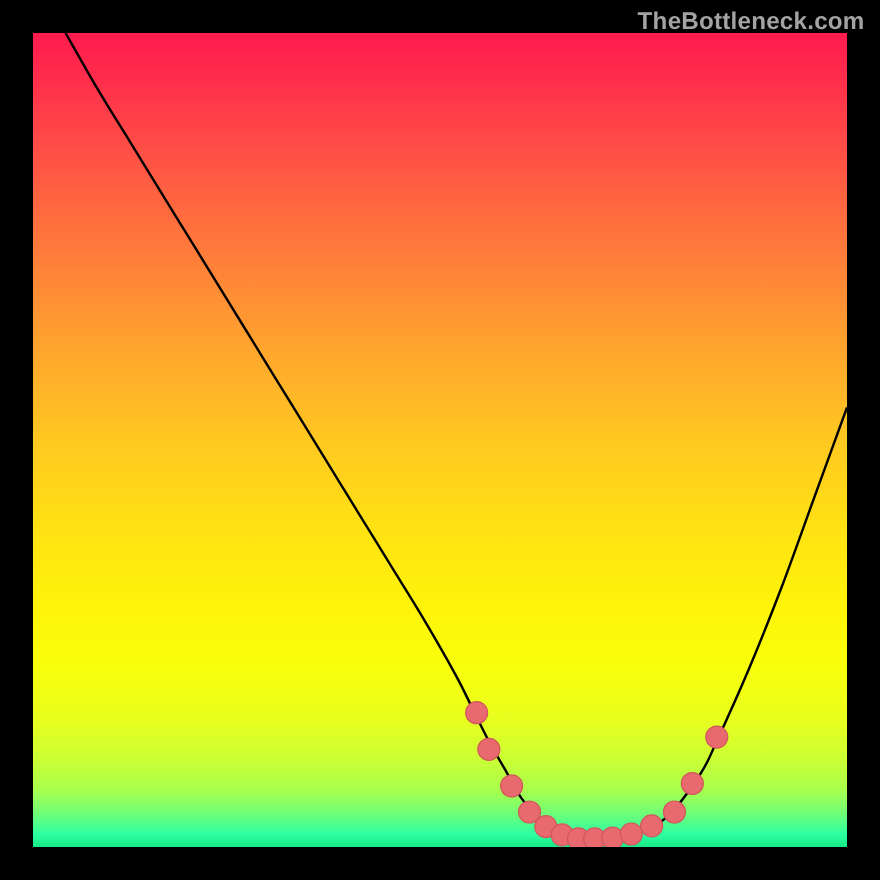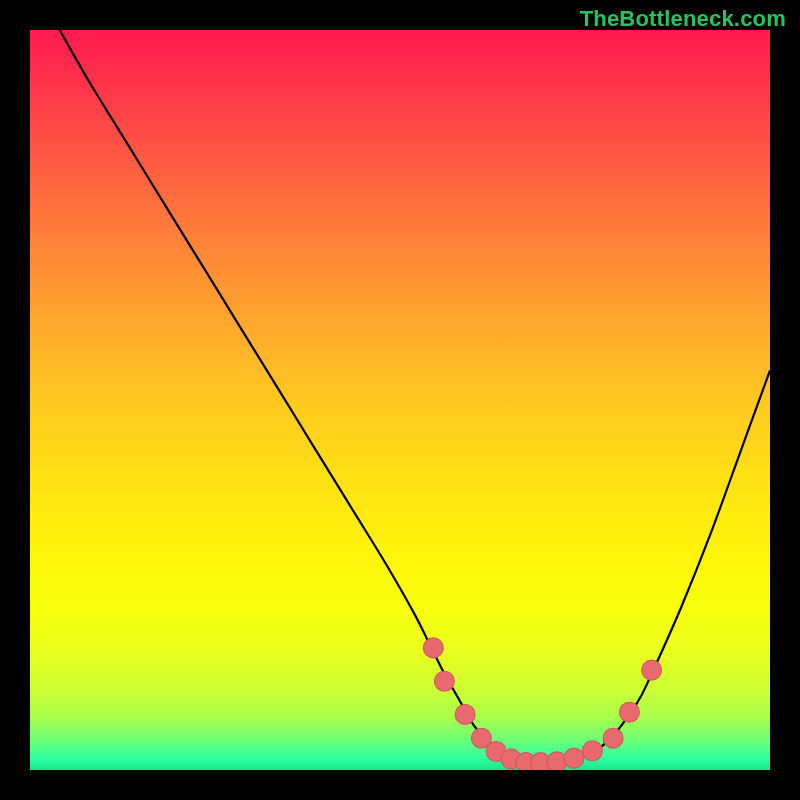--- a/index.html
+++ b/index.html
@@ -49,21 +49,21 @@
     position: absolute;
     inset: 0;
     width: 100%;
     height: 100%;
     display: block;
   }
   .watermark {
     position: absolute;
     top: 6px;
     right: 14px;
-    color: #22c55e;
+    color: #a3a3a3;
     font-size: 22px;
     font-weight: 600;
     letter-spacing: 0.2px;
     user-select: none;
   }
 </style>
 </head>
 <body>
 
 <div class="stage">

